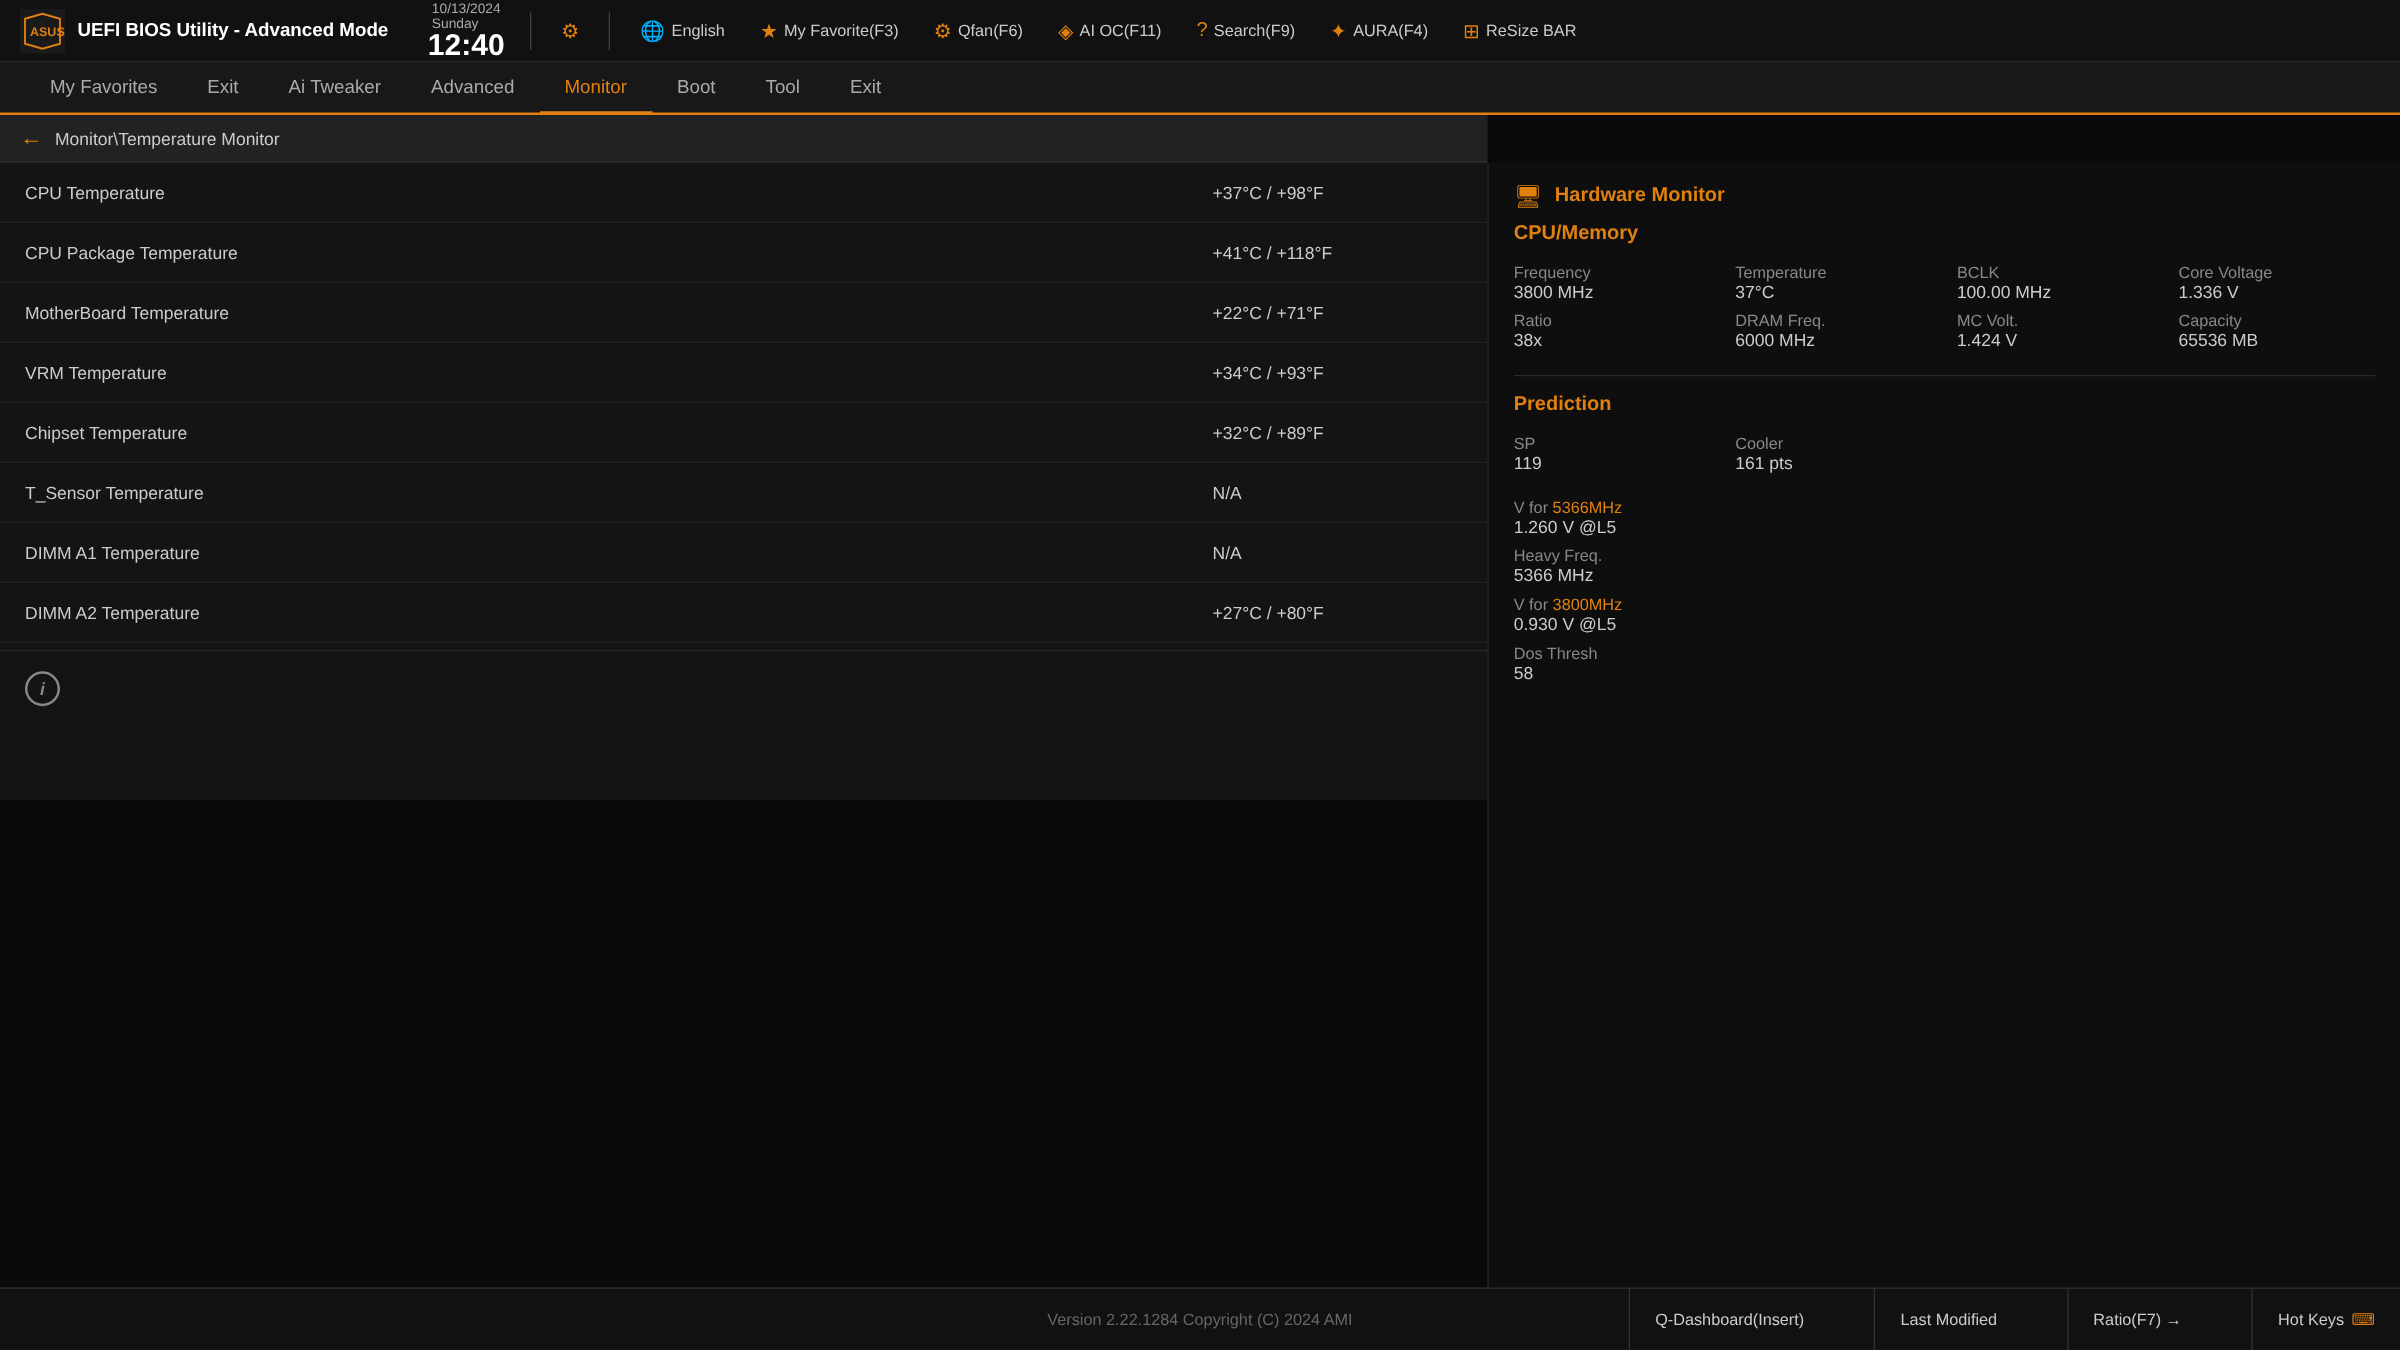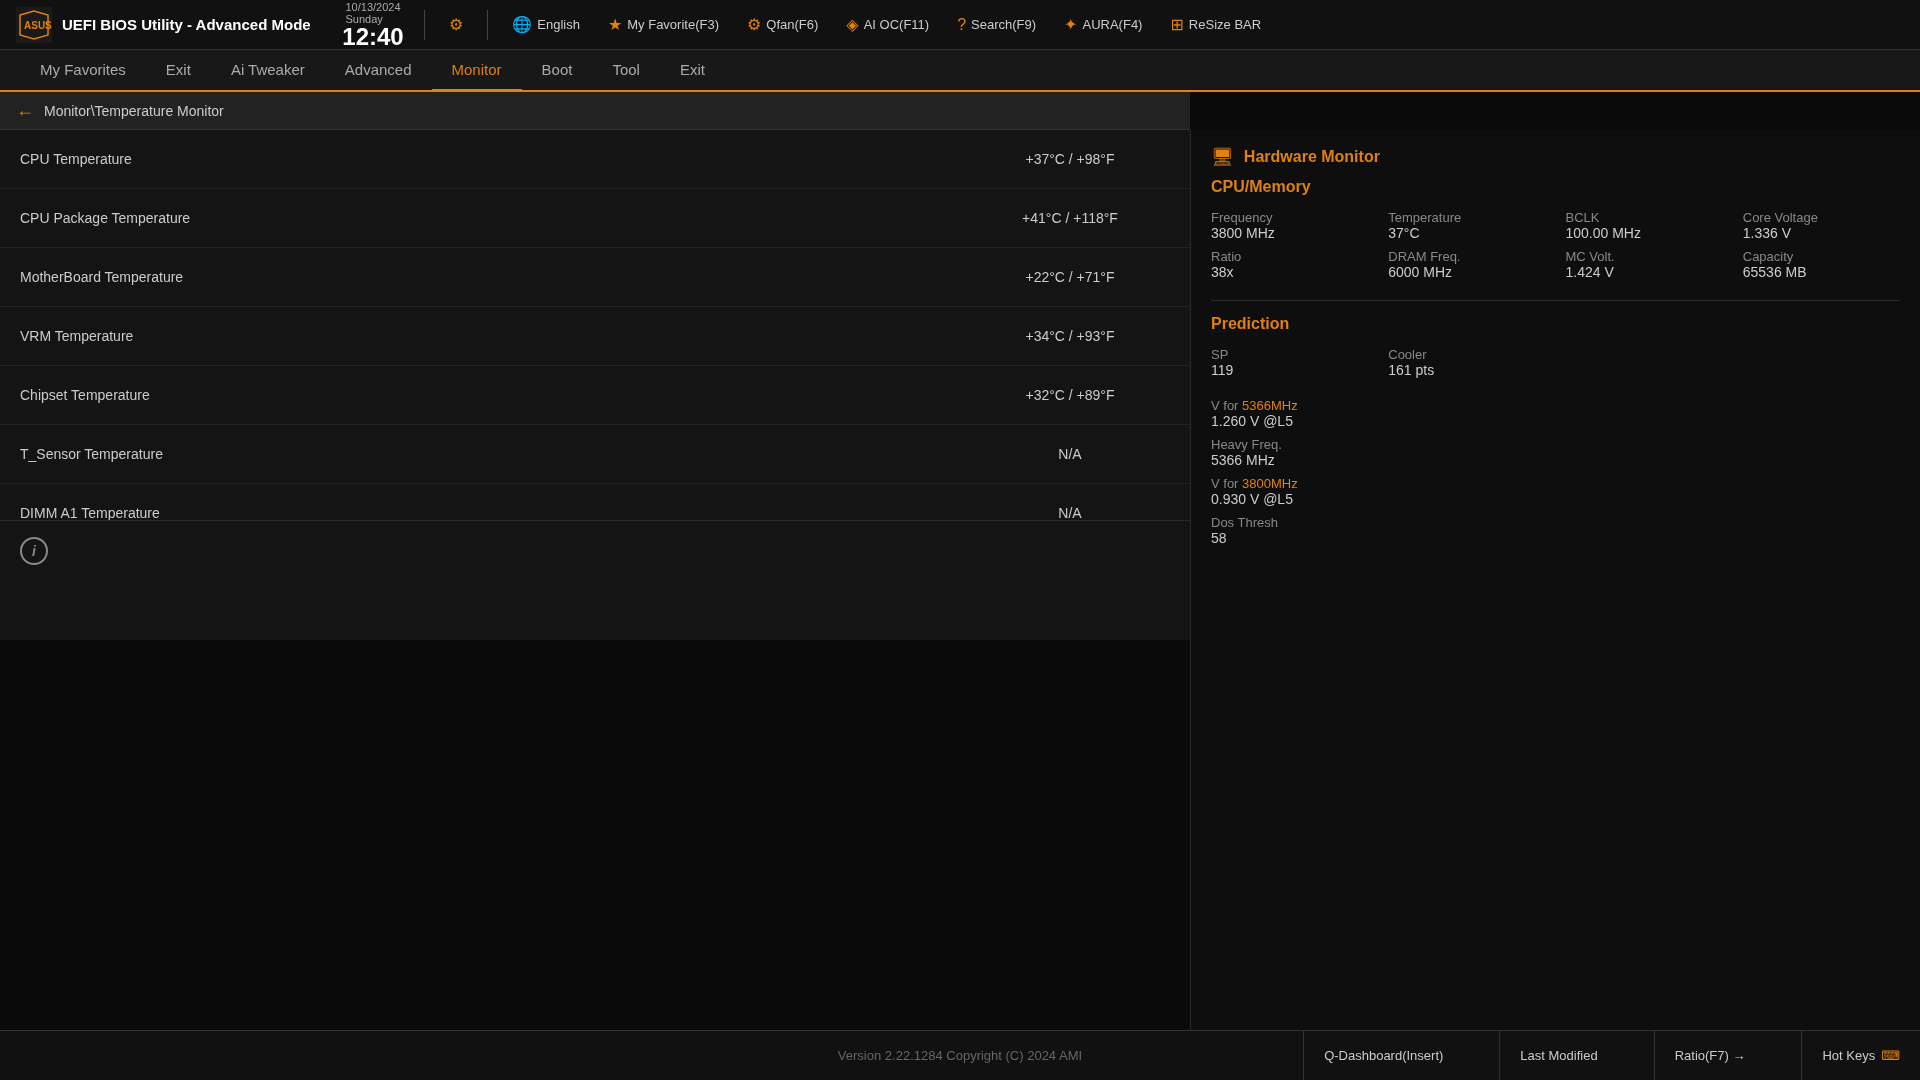--- a/index.html
+++ b/index.html
@@ -121,34 +121,34 @@
     #content {
       flex: 1;
       max-width: 1190px;
       background: #141414;
       overflow-y: auto;
     }
 
     .temp-row {
       display: flex;
       align-items: center;
-      height: 59px;
+      height: 48px;
       border-bottom: 1px solid #222;
       padding: 0 20px;
     }
     .temp-label {
       flex: 1;
       color: #ccc;
       font-size: 14px;
     }
     .temp-value {
       color: #ccc;
       font-size: 14px;
       min-width: 200px;
-      text-align: center;
+      text-align: left;
     }
 
     
     #info-area {
       max-width: 1190px;
       background: #141414;
       height: 120px;
       border-top: 1px solid #2a2a2a;
       display: flex;
       align-items: flex-start;

